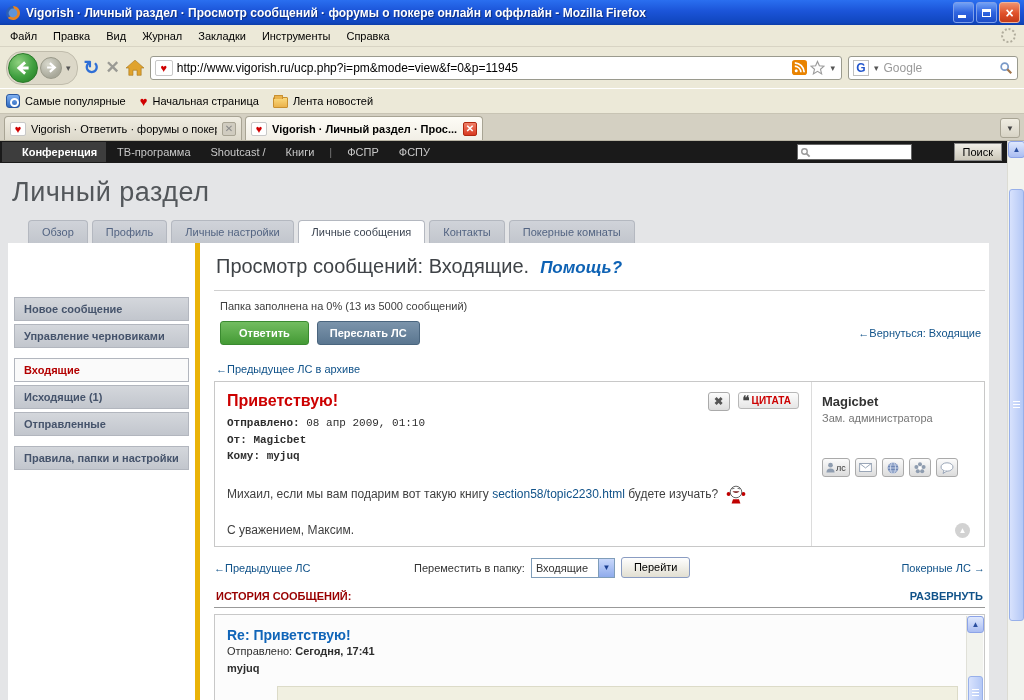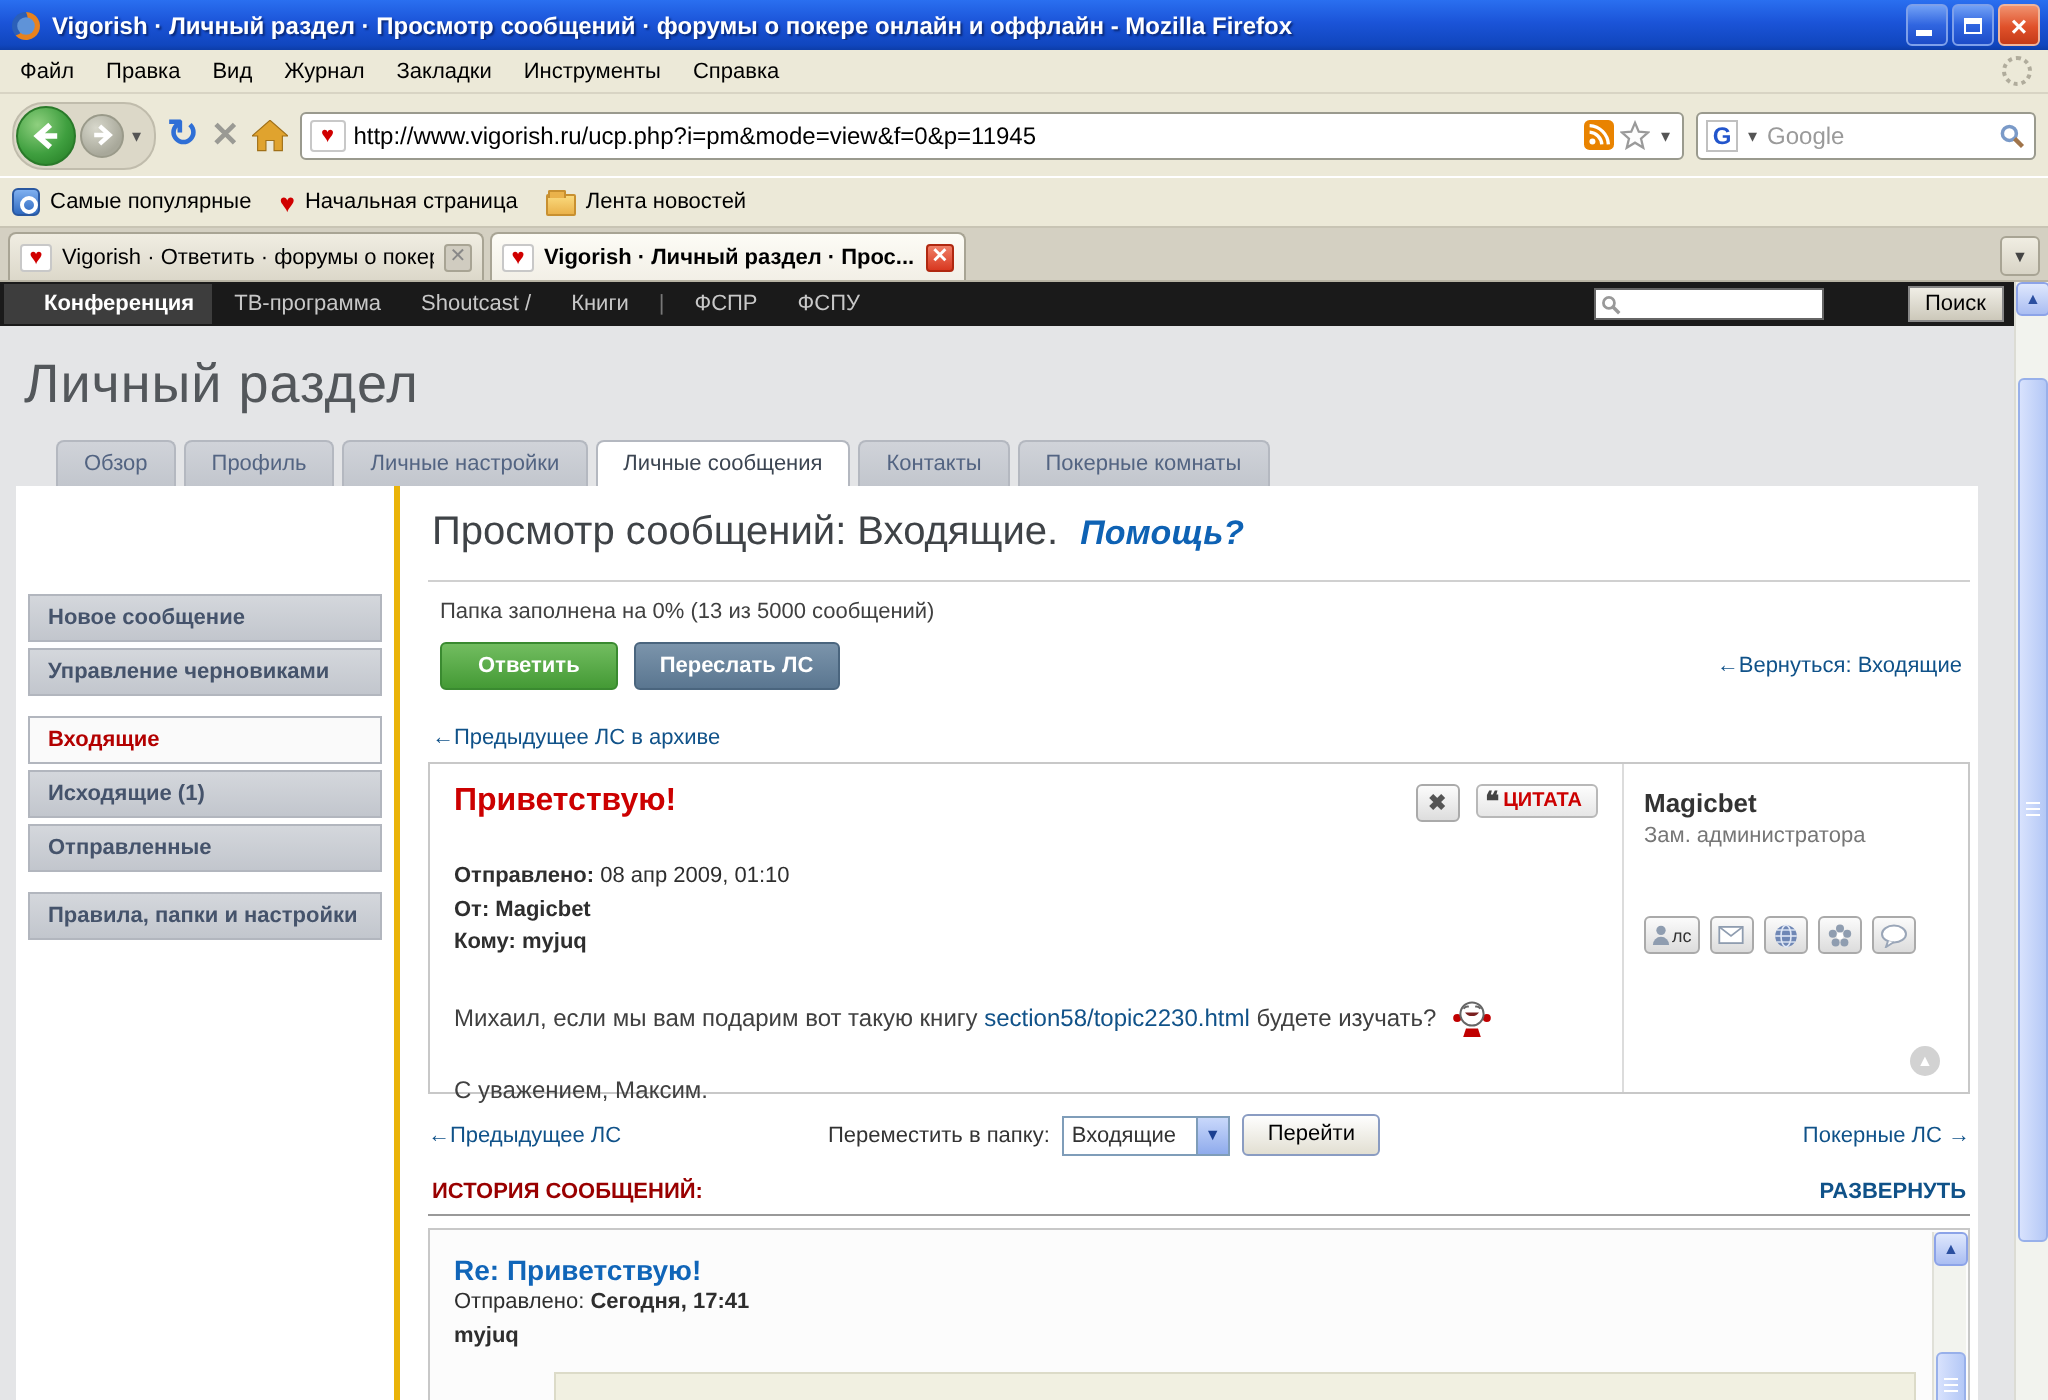--- a/index.html
+++ b/index.html
@@ -108,21 +108,21 @@
   .page { flex:1; background:#e4e5e7; overflow:hidden; display:flex; flex-direction:column; }
   .pagehead { padding:14px 0 0 12px; }
   .pagetitle { font-size:27px; color:#53575b; letter-spacing:0.5px; }
   .pagetabs { display:flex; gap:4px; padding:12px 0 0 16px; }
   .ptab { padding:5px 13px; border-radius:4px 4px 0 0; background:linear-gradient(180deg,#d0d3d9,#c2c6cd);
     color:#536482; font-weight:normal; font-size:11px; border:1px solid #b4b8c0; border-bottom:none;text-align:center; }
   .ptab.active { background:#fff; color:#3c4552; }
   .panel { flex:1; background:#fff; margin:0 18px 0 8px; display:flex; overflow:hidden; }
 
   
-  .sidebar { width:192px; flex:0 0 auto; padding:54px 6px 0 6px; border-right:3px solid #eab308; }
+  .sidebar { width:192px; flex:0 0 auto; padding:54px 6px 0 6px; border-right:5px solid #eab308; }
   .sbitem { margin-bottom:3px; padding:5px 9px; font-weight:bold; color:#45536b;
     background:linear-gradient(180deg,#d4d7dc,#c2c6cd); border:1px solid #b2b6be; }
   .sbitem.gap { margin-top:10px; }
   .sbitem.active { background:#fafafa; color:#b30000; }
 
   
   .main { flex:1; padding:8px 4px 0 14px; display:flex; flex-direction:column; overflow:hidden; }
   .headingrow { padding:4px 0 12px 2px; }
   .heading { font-size:20px; color:#3f4347; display:inline; }
   .helplink { font-size:17px; color:#0e62b4; font-weight:bold; font-style:italic; margin-left:8px; }
@@ -144,21 +144,21 @@
   .msgcell { flex:1; padding:10px 12px; border-right:1px solid #dcdcdc; }
   .msgheader { display:flex; align-items:flex-start; }
   .msgtitle { color:#cc0000; font-weight:bold; font-size:16px; flex:1; }
   .xbtn { width:22px; height:19px; border:1px solid #aaa; border-radius:3px; margin-right:8px;
     background:linear-gradient(180deg,#fcfcfc,#ddd); color:#555; font-weight:bold; font-size:11px;
     display:flex; align-items:center; justify-content:center; }
   .quotebtn { border:1px solid #b8b8b8; border-radius:3px; background:linear-gradient(180deg,#fdfdfd,#e6e6e6);
     padding:2px 7px 2px 4px; display:flex; align-items:center; gap:2px; }
   .quotebtn .qq { color:#444; font-weight:bold; font-size:13px; line-height:0.6; }
   .quotebtn .ql { color:#cc0000; font-weight:bold; font-size:10px; }
-  .msgmeta { margin-top:19px; line-height:1.5; color:#2e2e2e; }
+  .msgmeta { margin-top:4px; line-height:1.5; color:#2e2e2e;font-family:Liberation Mono, monospace; }
   .msgmeta b { color:#2e2e2e; }
   .msgbody { margin-top:20px; font-size:12px; color:#404040; line-height:1.5; }
   .msgsig { margin-top:18px; font-size:12px; color:#404040; }
   .smiley { vertical-align:middle; margin-left:4px; }
   .upcircle { position:absolute; right:14px; bottom:8px; width:15px; height:15px; border-radius:50%;
     background:#d2d2d2; color:#fff; font-size:8px; display:flex; align-items:center; justify-content:center; }
 
   
   .profcell { width:172px; flex:0 0 auto; padding:12px 10px; }
   .profname { font-weight:bold; font-size:13px; color:#333; }

